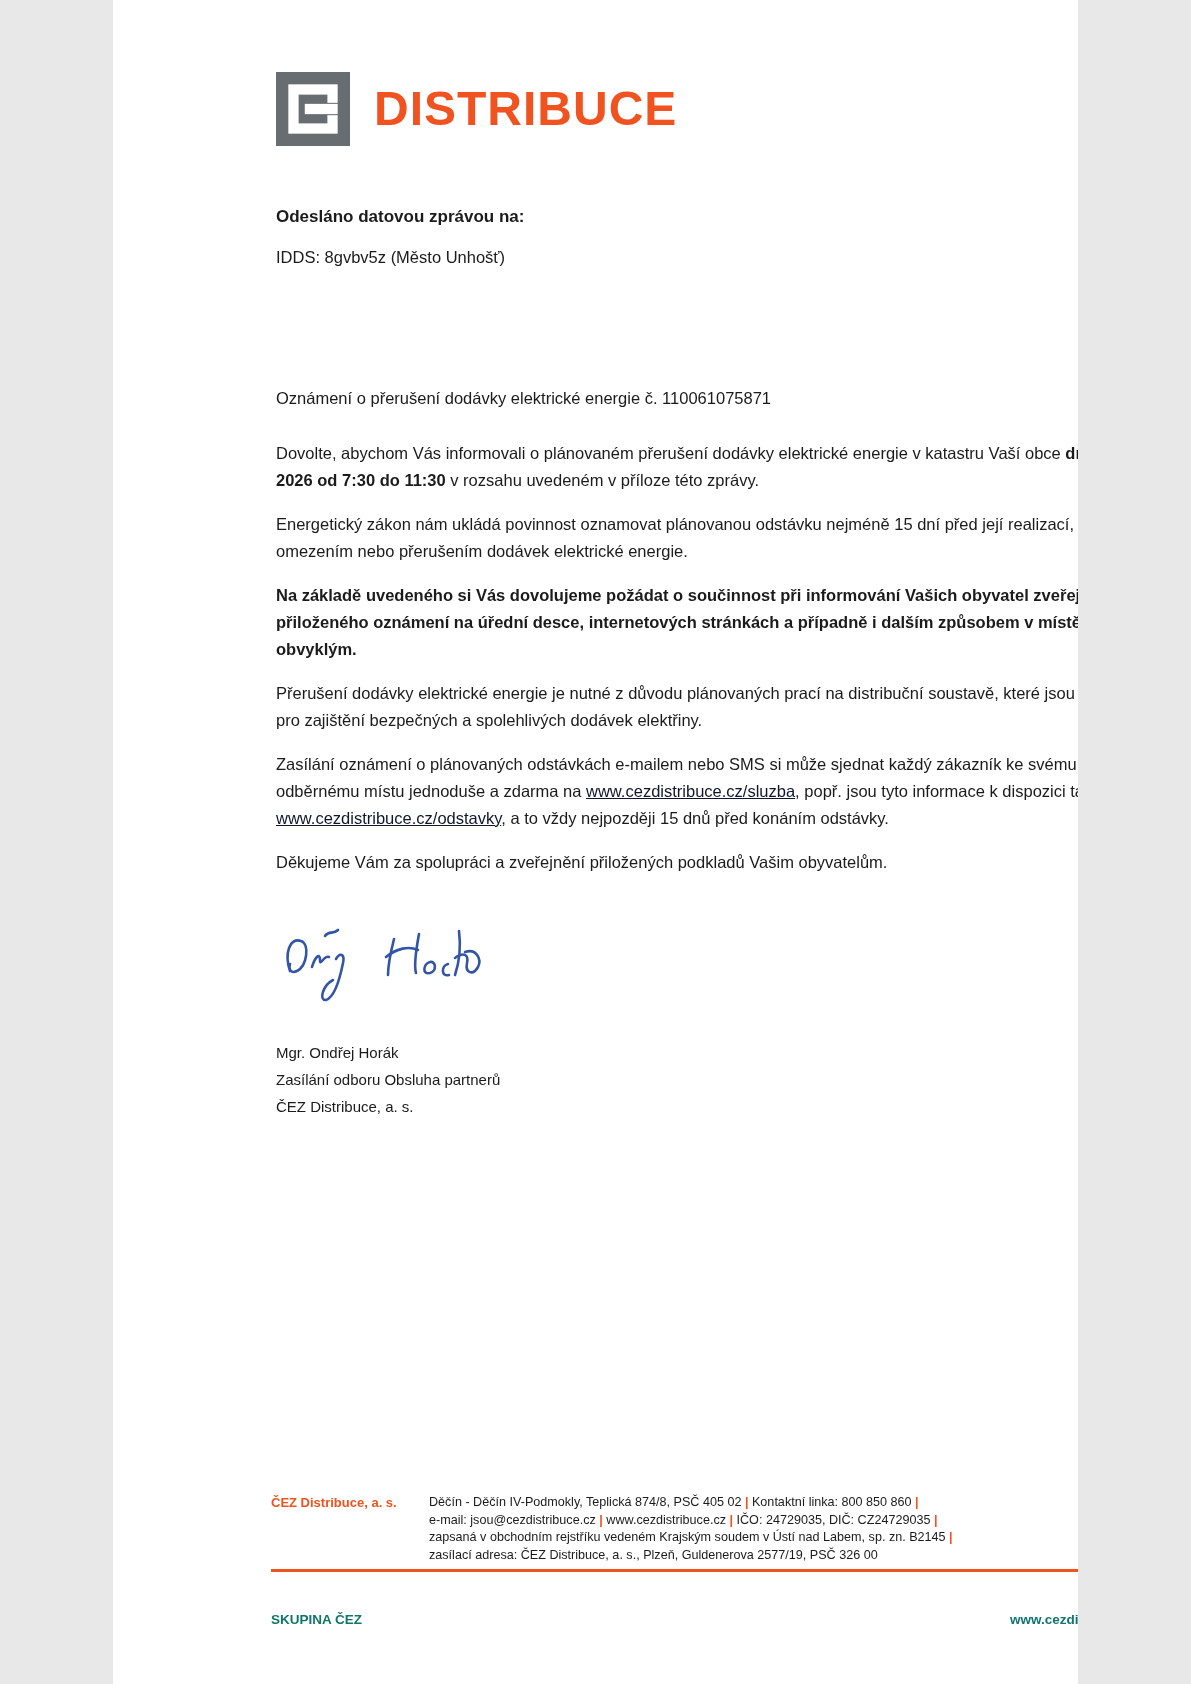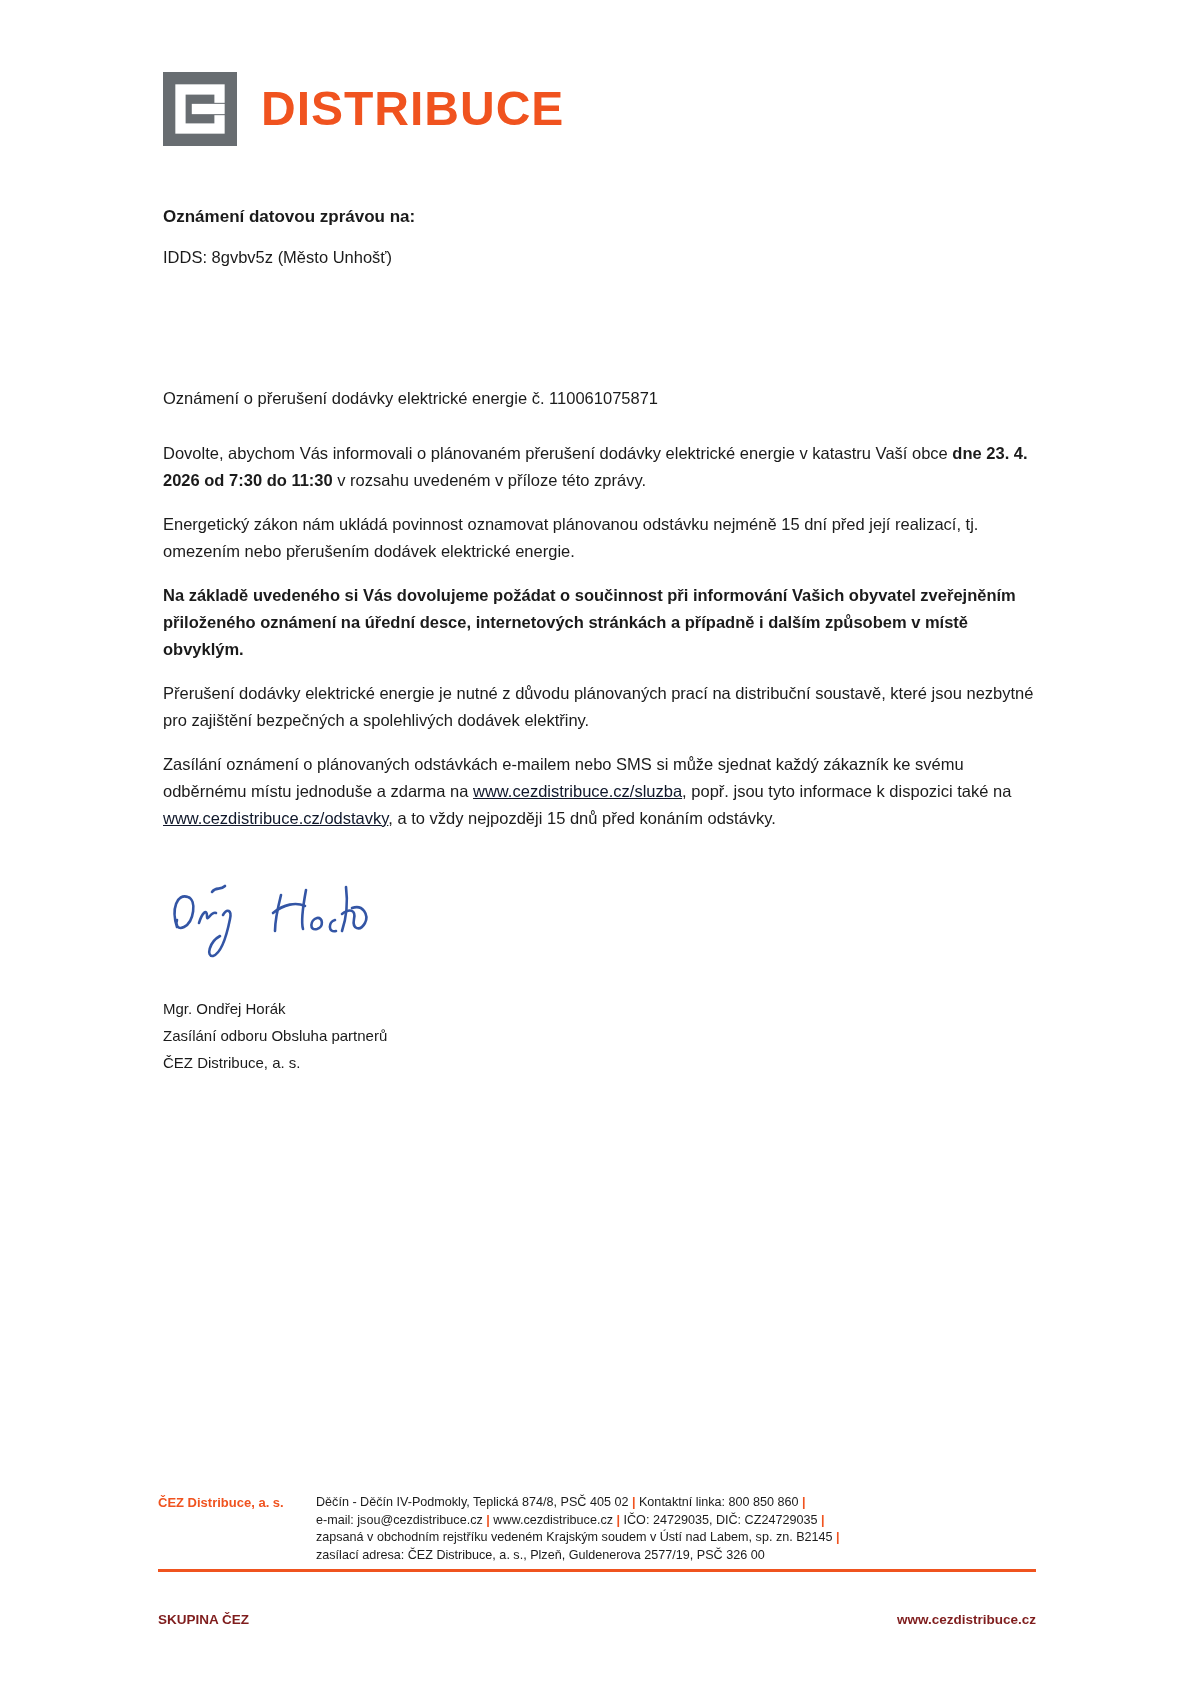--- a/index.html
+++ b/index.html
@@ -1,17 +1,17 @@
 <!DOCTYPE html>
 <html><head>
 <meta charset="utf-8">
 <style>
   html,body{margin:0;padding:0;background:#e8e8e8;}
   .page{
-    position:relative;width:1191px;height:1684px;background:#ffffff;
+    position:relative;width:965px;height:1684px;background:#ffffff;
     font-family:"Liberation Sans", sans-serif;color:#1b1b1b;overflow:hidden;
     margin:0 auto;
   }
   
   .logo-row{position:absolute;top:72px;left:163px;display:flex;align-items:center;gap:24px;}
   .logo-mark{width:74px;height:74px;display:block;}
   .brand{font-size:48px;font-weight:bold;letter-spacing:1px;color:#f0531f;line-height:74px;}
   
   .sent{position:absolute;top:205px;left:163px;}
   .sent-heading{font-weight:bold;font-size:17px;line-height:24px;margin:0 0 16px 0;}
@@ -27,52 +27,53 @@
   .p-bold{font-weight:bold;}
   .salutation{margin-top:68px !important;}
   .signature{margin-top:26px;width:220px;height:94px;}
   .nameblock{margin-top:22px;font-size:15px;line-height:27px;}
   
   .footer{position:absolute;top:1494px;left:158px;width:880px;display:flex;align-items:flex-start;}
   .footer-company{flex:0 0 158px;color:#f0531f;font-weight:bold;font-size:13px;line-height:17.5px;white-space:nowrap;}
   .footer-lines{font-size:12.6px;line-height:17.5px;color:#1b1b1b;}
   .rule{position:absolute;top:1569px;left:158px;width:878px;height:3px;background:#f0531f;}
   .bottomrow{position:absolute;top:1612px;left:158px;width:878px;display:flex;justify-content:space-between;}
-  .bottomrow div{color:#7f1d1d;font-weight:bold;font-size:13.5px;}
+  .bottomrow div{color:#0f766e;font-weight:bold;font-size:13.5px;}
 </style>
 </head>
 <body>
 
 <div class="page">
 
   <div class="logo-row">
     <span>
       <svg class="logo-mark" viewBox="0 0 72 72" xmlns="http://www.w3.org/2000/svg">
         <rect x="0" y="0" width="72" height="72" fill="#686d71"></rect>
         <rect x="17" y="17" width="38" height="38" fill="none" stroke="#ffffff" stroke-width="10"></rect>
         <rect x="44" y="30" width="18" height="12" fill="#686d71"></rect>
         <rect x="28" y="31" width="32" height="10" fill="#ffffff"></rect>
       </svg>
     </span>
     <div class="brand">DISTRIBUCE</div>
   </div>
 
   <div class="sent">
-    <div class="sent-heading">Oznámení datovou zprávou na:</div>
+    <div class="sent-heading">Odesláno datovou zprávou na:</div>
     <div class="sent-idds">IDDS: 8gvbv5z (Město Unhošť)</div>
   </div>
 
   <div class="subject">Oznámení o přerušení dodávky elektrické energie č. 110061075871</div>
 
   <div class="bodyflow">
     <p><span>Dovolte, abychom Vás informovali o plánovaném přerušení dodávky elektrické energie v katastru Vaší obce </span><span class="seg-b">dne 23. 4. 2026 od 7:30 do 11:30</span><span> v rozsahu uvedeném v příloze této zprávy.</span></p>
     <p><span>Energetický zákon nám ukládá povinnost oznamovat plánovanou odstávku nejméně 15 dní před její realizací, tj. omezením nebo přerušením dodávek elektrické energie.</span></p>
     <p class="p-bold"><span class="seg-b">Na základě uvedeného si Vás dovolujeme požádat o součinnost při informování Vašich obyvatel zveřejněním přiloženého oznámení na úřední desce, internetových stránkách a případně i dalším způsobem v místě obvyklým.</span></p>
     <p><span>Přerušení dodávky elektrické energie je nutné z důvodu plánovaných prací na distribuční soustavě, které jsou nezbytné pro zajištění bezpečných a spolehlivých dodávek elektřiny.</span></p>
     <p><span>Zasílání oznámení o plánovaných odstávkách e-mailem nebo SMS si může sjednat každý zákazník ke svému odběrnému místu jednoduše a zdarma na </span><a class="seg-link">www.cezdistribuce.cz/sluzba</a><span>, popř. jsou tyto informace k dispozici také na </span><a class="seg-link">www.cezdistribuce.cz/odstavky</a><span>, a to vždy nejpozději 15 dnů před konáním odstávky.</span></p>
+    <p><span>Děkujeme Vám za spolupráci a zveřejnění přiložených podkladů Vašim obyvatelům.</span></p>
 
 
     <div>
       <svg class="signature" viewBox="0 0 220 94" xmlns="http://www.w3.org/2000/svg" fill="none" stroke="#3355a5" stroke-width="2.6" stroke-linecap="round" stroke-linejoin="round">
         <path d="M14,52 C8,34 14,18 25,22 C34,25 31,47 21,52 C15,55 12,50 14,45"></path>
         <path d="M36,48 C39,38 44,33 44,41 C44,48 48,36 53,38"></path>
         <path d="M49,17 C53,11 57,16 62,11"></path>
         <path d="M60,40 C64,33 69,35 67,44 C64,59 59,78 50,81 C43,82 46,67 57,61"></path>
         <path d="M118,20 C114,36 112,50 112,56"></path>
         <path d="M110,38 C121,29 133,27 142,31"></path>

